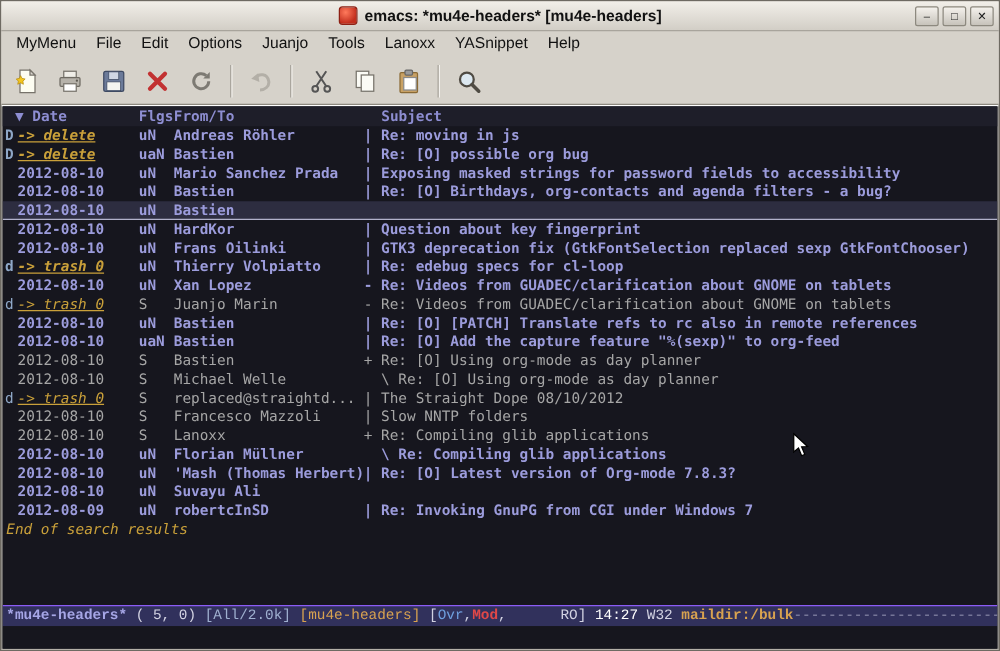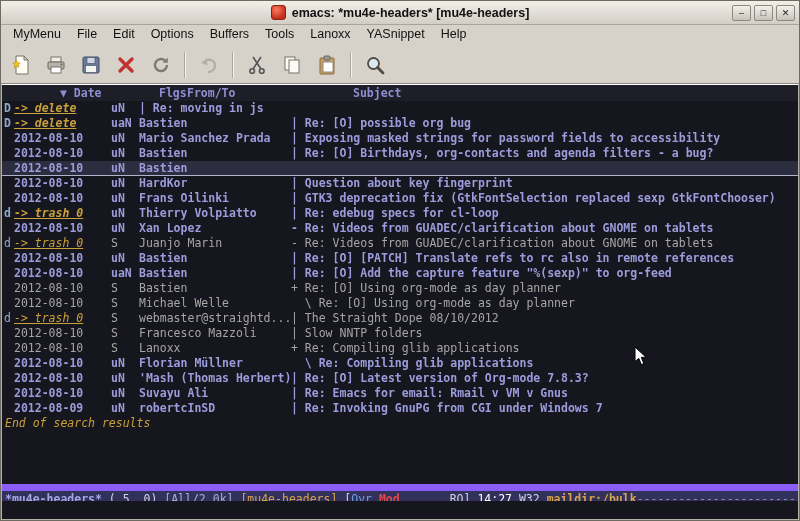--- a/index.html
+++ b/index.html
@@ -53,21 +53,21 @@
   
   .emacs-frame {
     flex:1; display:flex; flex-direction:column; overflow:hidden;
     background:#16161e;
     border-top:1px solid #ffffff;
     border-left:1px solid #b4b0a8; border-right:1px solid #b4b0a8; border-bottom:1px solid #b4b0a8;
     font-family:"DejaVu Sans Mono", monospace; font-size:11.5px;
   }
   .header-line {
     height:16px; flex:0 0 16px; line-height:16px; display:flex;
-    background:#1e1e29; color:#8e8ed2; font-weight:bold; white-space:pre;padding-left:48px;
+    background:#1e1e29; color:#8e8ed2; font-weight:bold; white-space:pre;
   }
   .hl-date { width:109px; padding-left:10px; }
   .hl-flags { width:28px; }
   .hl-from { width:152px; }
   .hl-subject { flex:1; padding-left:14px; }
 
   .buffer-body { flex:1; overflow:hidden; }
   .row { display:flex; height:15px; line-height:15px; white-space:pre; }
   .c-mark { width:12px; padding-left:2px; color:#8fa8c8; overflow:hidden; }
   .c-date { width:97px; overflow:hidden; }
@@ -76,22 +76,22 @@
   .c-subj { flex:1; overflow:hidden; }
   .row.unread { color:#9c9cdc; font-weight:bold; }
   .row.read { color:#a6a6a6; font-weight:normal; }
   .row.marked .c-date { color:#c9a03a; font-style:italic;text-decoration:underline; }
   .row.current { background:#2d2d40; border-bottom:1px solid #b2b2cc; height:15px; line-height:14px; }
   .end-marker { color:#c9a03a; font-style:italic; height:15px; line-height:15px; padding-left:3px; white-space:pre; }
 
   
   .mode-line {
     height:17px; flex:0 0 17px; line-height:16px; display:flex; overflow:hidden;
-    background:#31315c; border-top:7px solid #8b5cf6;
-    padding-left:3px; white-space:pre;
+    background:#31315c; border-top:1px solid #8b5cf6;
+    padding-left:3px; white-space:pre;font-family:Liberation Mono, monospace;
   }
   .seg-buffer { color:#a6a6e6; font-weight:bold; }
   .seg-plain { color:#d2d2e2; }
   .seg-info { color:#9fb0d0; }
   .seg-mode { color:#d8a250; }
   .seg-ovr { color:#6f9fdf; }
   .seg-mod { color:#e04848; font-weight:bold; }
   .seg-ro { color:#d2d2e2;padding-left:43px; }
   .seg-time { color:#ffffff; }
   .seg-maildir { color:#d8a250; font-weight:bold; }
@@ -116,21 +116,21 @@
       <span class="win-btn">□</span>
       <span class="win-btn">✕</span>
     </div>
   </div>
 
   <div class="menubar">
       <span class="menu-item">MyMenu</span>
       <span class="menu-item">File</span>
       <span class="menu-item">Edit</span>
       <span class="menu-item">Options</span>
-      <span class="menu-item">Buffers</span>
+      <span class="menu-item">Juanjo</span>
       <span class="menu-item">Tools</span>
       <span class="menu-item">Lanoxx</span>
       <span class="menu-item">YASnippet</span>
       <span class="menu-item">Help</span>
     </div>
 
   <div class="toolbar">
     <span class="tool-btn">
       <svg width="22" height="22" viewBox="0 0 22 22">
         <path d="M6 2h8l4 4v14H6z" fill="#fdfdf2" stroke="#77736b"></path>
@@ -209,20 +209,21 @@
       <span class="hl-from">From/To</span>
       <span class="hl-subject">Subject</span>
     </div>
 
     <div class="buffer-body">
 
       <div class="row unread marked">
     <span class="c-mark">D</span>
     <span class="c-date">-&gt; delete</span>
     <span class="c-flags">uN</span>
+    <span class="c-from">Andreas Röhler</span>
     <span class="c-subj">| Re: moving in js</span>
   </div>
         <div class="row unread marked">
     <span class="c-mark">D</span>
     <span class="c-date">-&gt; delete</span>
     <span class="c-flags">uaN</span>
     <span class="c-from">Bastien</span>
     <span class="c-subj">| Re: [O] possible org bug</span>
   </div>
         <div class="row unread">
@@ -305,21 +306,21 @@
     <span class="c-mark"></span>
     <span class="c-date">2012-08-10</span>
     <span class="c-flags">S</span>
     <span class="c-from">Michael Welle</span>
     <span class="c-subj">  \ Re: [O] Using org-mode as day planner</span>
   </div>
         <div class="row read marked">
     <span class="c-mark">d</span>
     <span class="c-date">-&gt; trash 0</span>
     <span class="c-flags">S</span>
-    <span class="c-from">webmaster@straightd...</span>
+    <span class="c-from">replaced@straightd...</span>
     <span class="c-subj">| The Straight Dope 08/10/2012</span>
   </div>
         <div class="row read">
     <span class="c-mark"></span>
     <span class="c-date">2012-08-10</span>
     <span class="c-flags">S</span>
     <span class="c-from">Francesco Mazzoli</span>
     <span class="c-subj">| Slow NNTP folders</span>
   </div>
         <div class="row read">
@@ -341,21 +342,20 @@
     <span class="c-date">2012-08-10</span>
     <span class="c-flags">uN</span>
     <span class="c-from">'Mash (Thomas Herbert)</span>
     <span class="c-subj">| Re: [O] Latest version of Org-mode 7.8.3?</span>
   </div>
         <div class="row unread">
     <span class="c-mark"></span>
     <span class="c-date">2012-08-10</span>
     <span class="c-flags">uN</span>
     <span class="c-from">Suvayu Ali</span>
-    <span class="c-subj">| Re: Emacs for email: Rmail v VM v Gnus</span>
   </div>
         <div class="row unread">
     <span class="c-mark"></span>
     <span class="c-date">2012-08-09</span>
     <span class="c-flags">uN</span>
     <span class="c-from">robertcInSD</span>
     <span class="c-subj">| Re: Invoking GnuPG from CGI under Windows 7</span>
   </div>
         <div class="end-marker">End of search results</div>
     </div>

